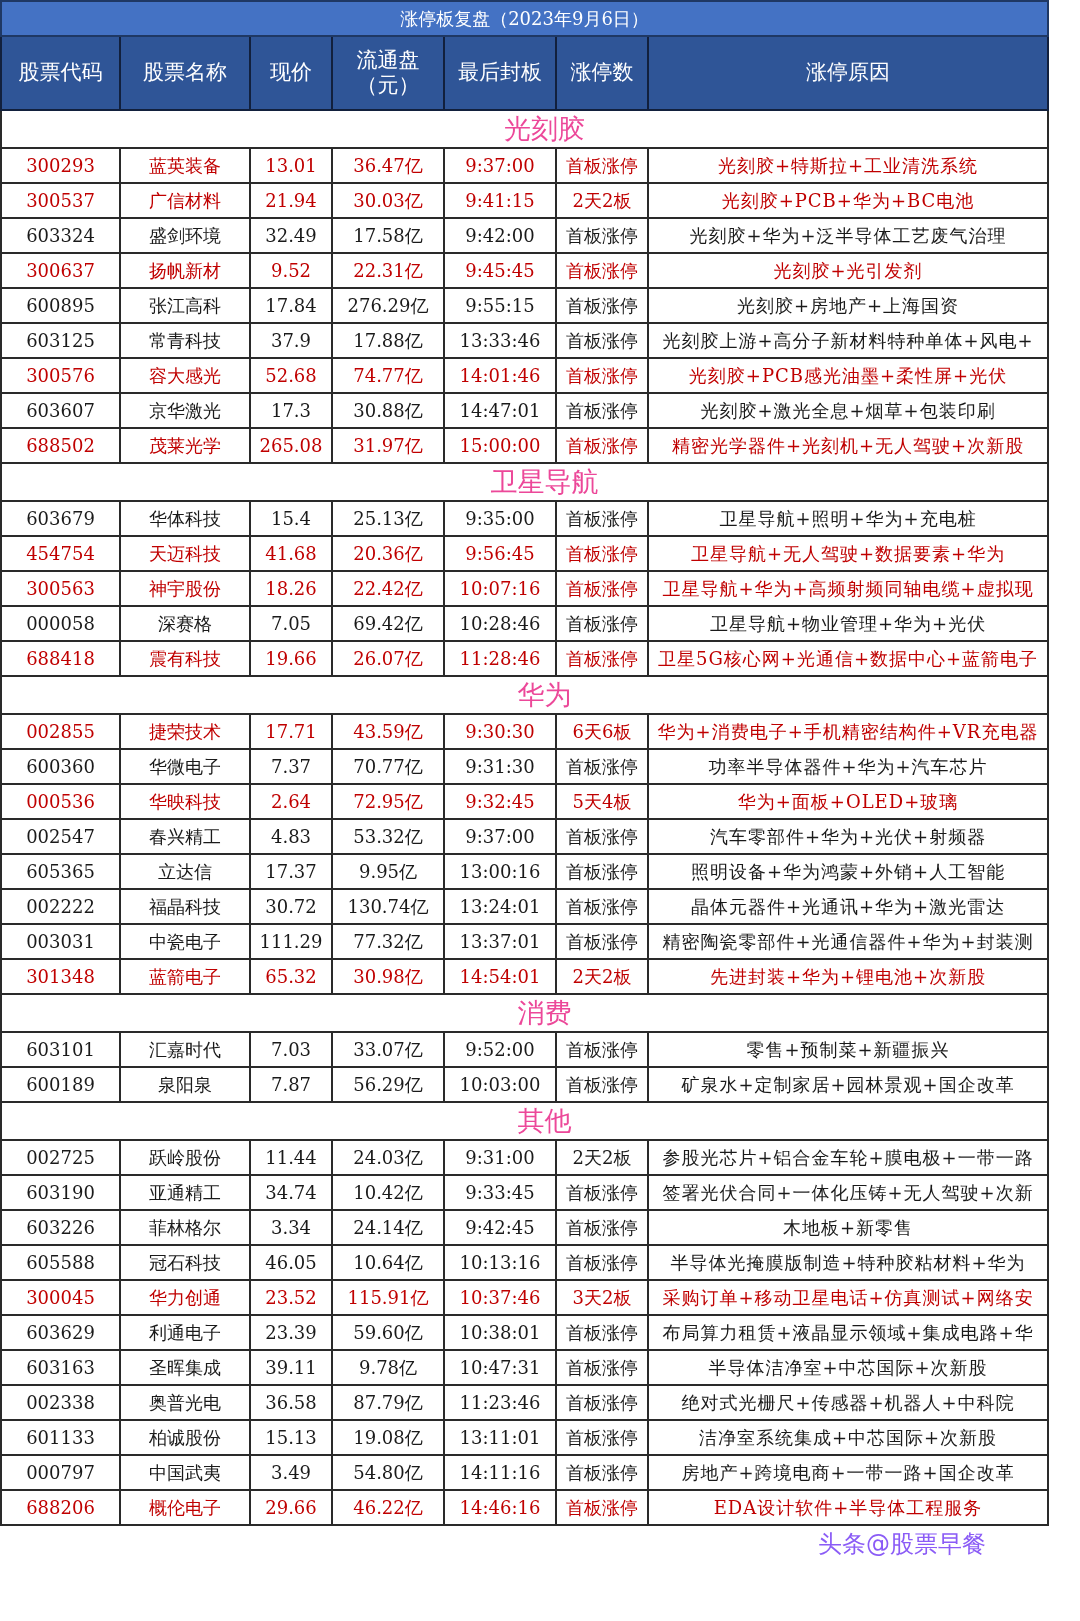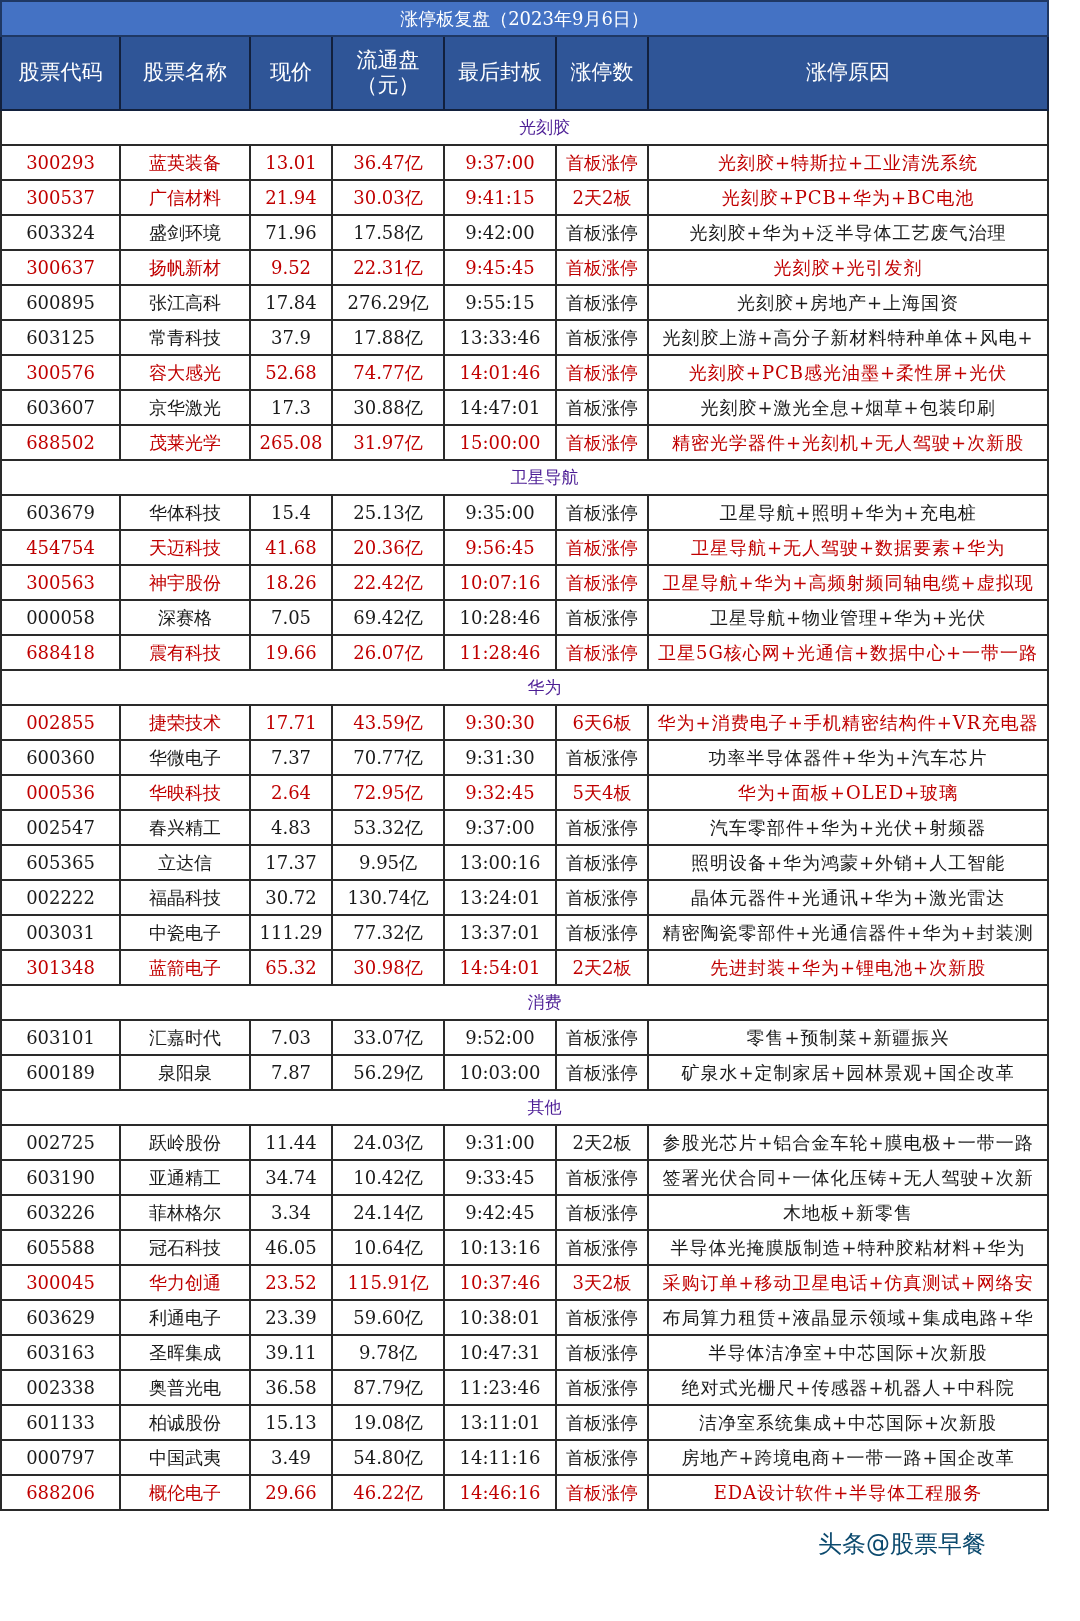--- a/index.html
+++ b/index.html
@@ -3,25 +3,25 @@
 <meta charset="utf-8">
 <style>
   html, body { margin: 0; padding: 0; background: #ffffff; }
   body { width: 1080px; height: 1621px; overflow: hidden; position: relative;
          font-family: "DejaVu Serif", "Liberation Serif", serif; }
   .sheet { position: absolute; left: 0; top: 0; width: 1047px; }
   table { border-collapse: collapse; width: 1047px; table-layout: fixed; }
   td, th { border: 2px solid #2a2a2a; text-align: center; padding: 0; overflow: hidden; white-space: nowrap; }
   .title-row td { background: #4472c4; color: #ffffff; height: 33px; font-size: 18px; border-color: #1f3864; font-weight: normal; }
   .head-row th { background: #2f5597; color: #ffffff; height: 72px; font-size: 21px; font-weight: normal; border-color: #12203d; line-height: 1.2; }
-  .sec-row td { height: 33px; font-size: 17px; color: #4c1d95; background: #fff; padding-left: 40px; }
+  .sec-row td { height: 33px; font-size: 27px; color: #ec4899; background: #fff; padding-left: 40px; }
   .data-row td { height: 33px; font-size: 18px; color: #1a1a1a; }
   .data-row.hl td { color: #c00000; }
   .reason { font-size: 18px; letter-spacing: 1px; }
-  .watermark { position: absolute; left: 818px; top: 1528px; font-size: 24px; color: #0c4a6e;
+  .watermark { position: absolute; left: 818px; top: 1528px; font-size: 24px; color: #8b5cf6;
                font-family: "DejaVu Sans", sans-serif; pointer-events: none; text-shadow: 0 0 2px #fff, 0 0 2px #fff; }
 </style>
 </head>
 <body>
 
 <div class="sheet">
   <table>
     <colgroup>
       <col style="width:119px">
         <col style="width:130px">
@@ -66,21 +66,21 @@
           <td>广信材料</td>
           <td>21.94</td>
           <td>30.03亿</td>
           <td>9:41:15</td>
           <td>2天2板</td>
           <td class="reason">光刻胶+PCB+华为+BC电池</td>
         </tr>
         <tr class="data-row">
           <td>603324</td>
           <td>盛剑环境</td>
-          <td>71.96</td>
+          <td>32.49</td>
           <td>17.58亿</td>
           <td>9:42:00</td>
           <td>首板涨停</td>
           <td class="reason">光刻胶+华为+泛半导体工艺废气治理</td>
         </tr>
         <tr class="data-row hl">
           <td>300637</td>
           <td>扬帆新材</td>
           <td>9.52</td>
           <td>22.31亿</td>
@@ -172,21 +172,21 @@
           <td>首板涨停</td>
           <td class="reason">卫星导航+物业管理+华为+光伏</td>
         </tr>
         <tr class="data-row hl">
           <td>688418</td>
           <td>震有科技</td>
           <td>19.66</td>
           <td>26.07亿</td>
           <td>11:28:46</td>
           <td>首板涨停</td>
-          <td class="reason">卫星5G核心网+光通信+数据中心+一带一路</td>
+          <td class="reason">卫星5G核心网+光通信+数据中心+蓝箭电子</td>
         </tr>
         <tr class="sec-row">
           <td colspan="7">华为</td>
         </tr>
         <tr class="data-row hl">
           <td>002855</td>
           <td>捷荣技术</td>
           <td>17.71</td>
           <td>43.59亿</td>
           <td>9:30:30</td>

